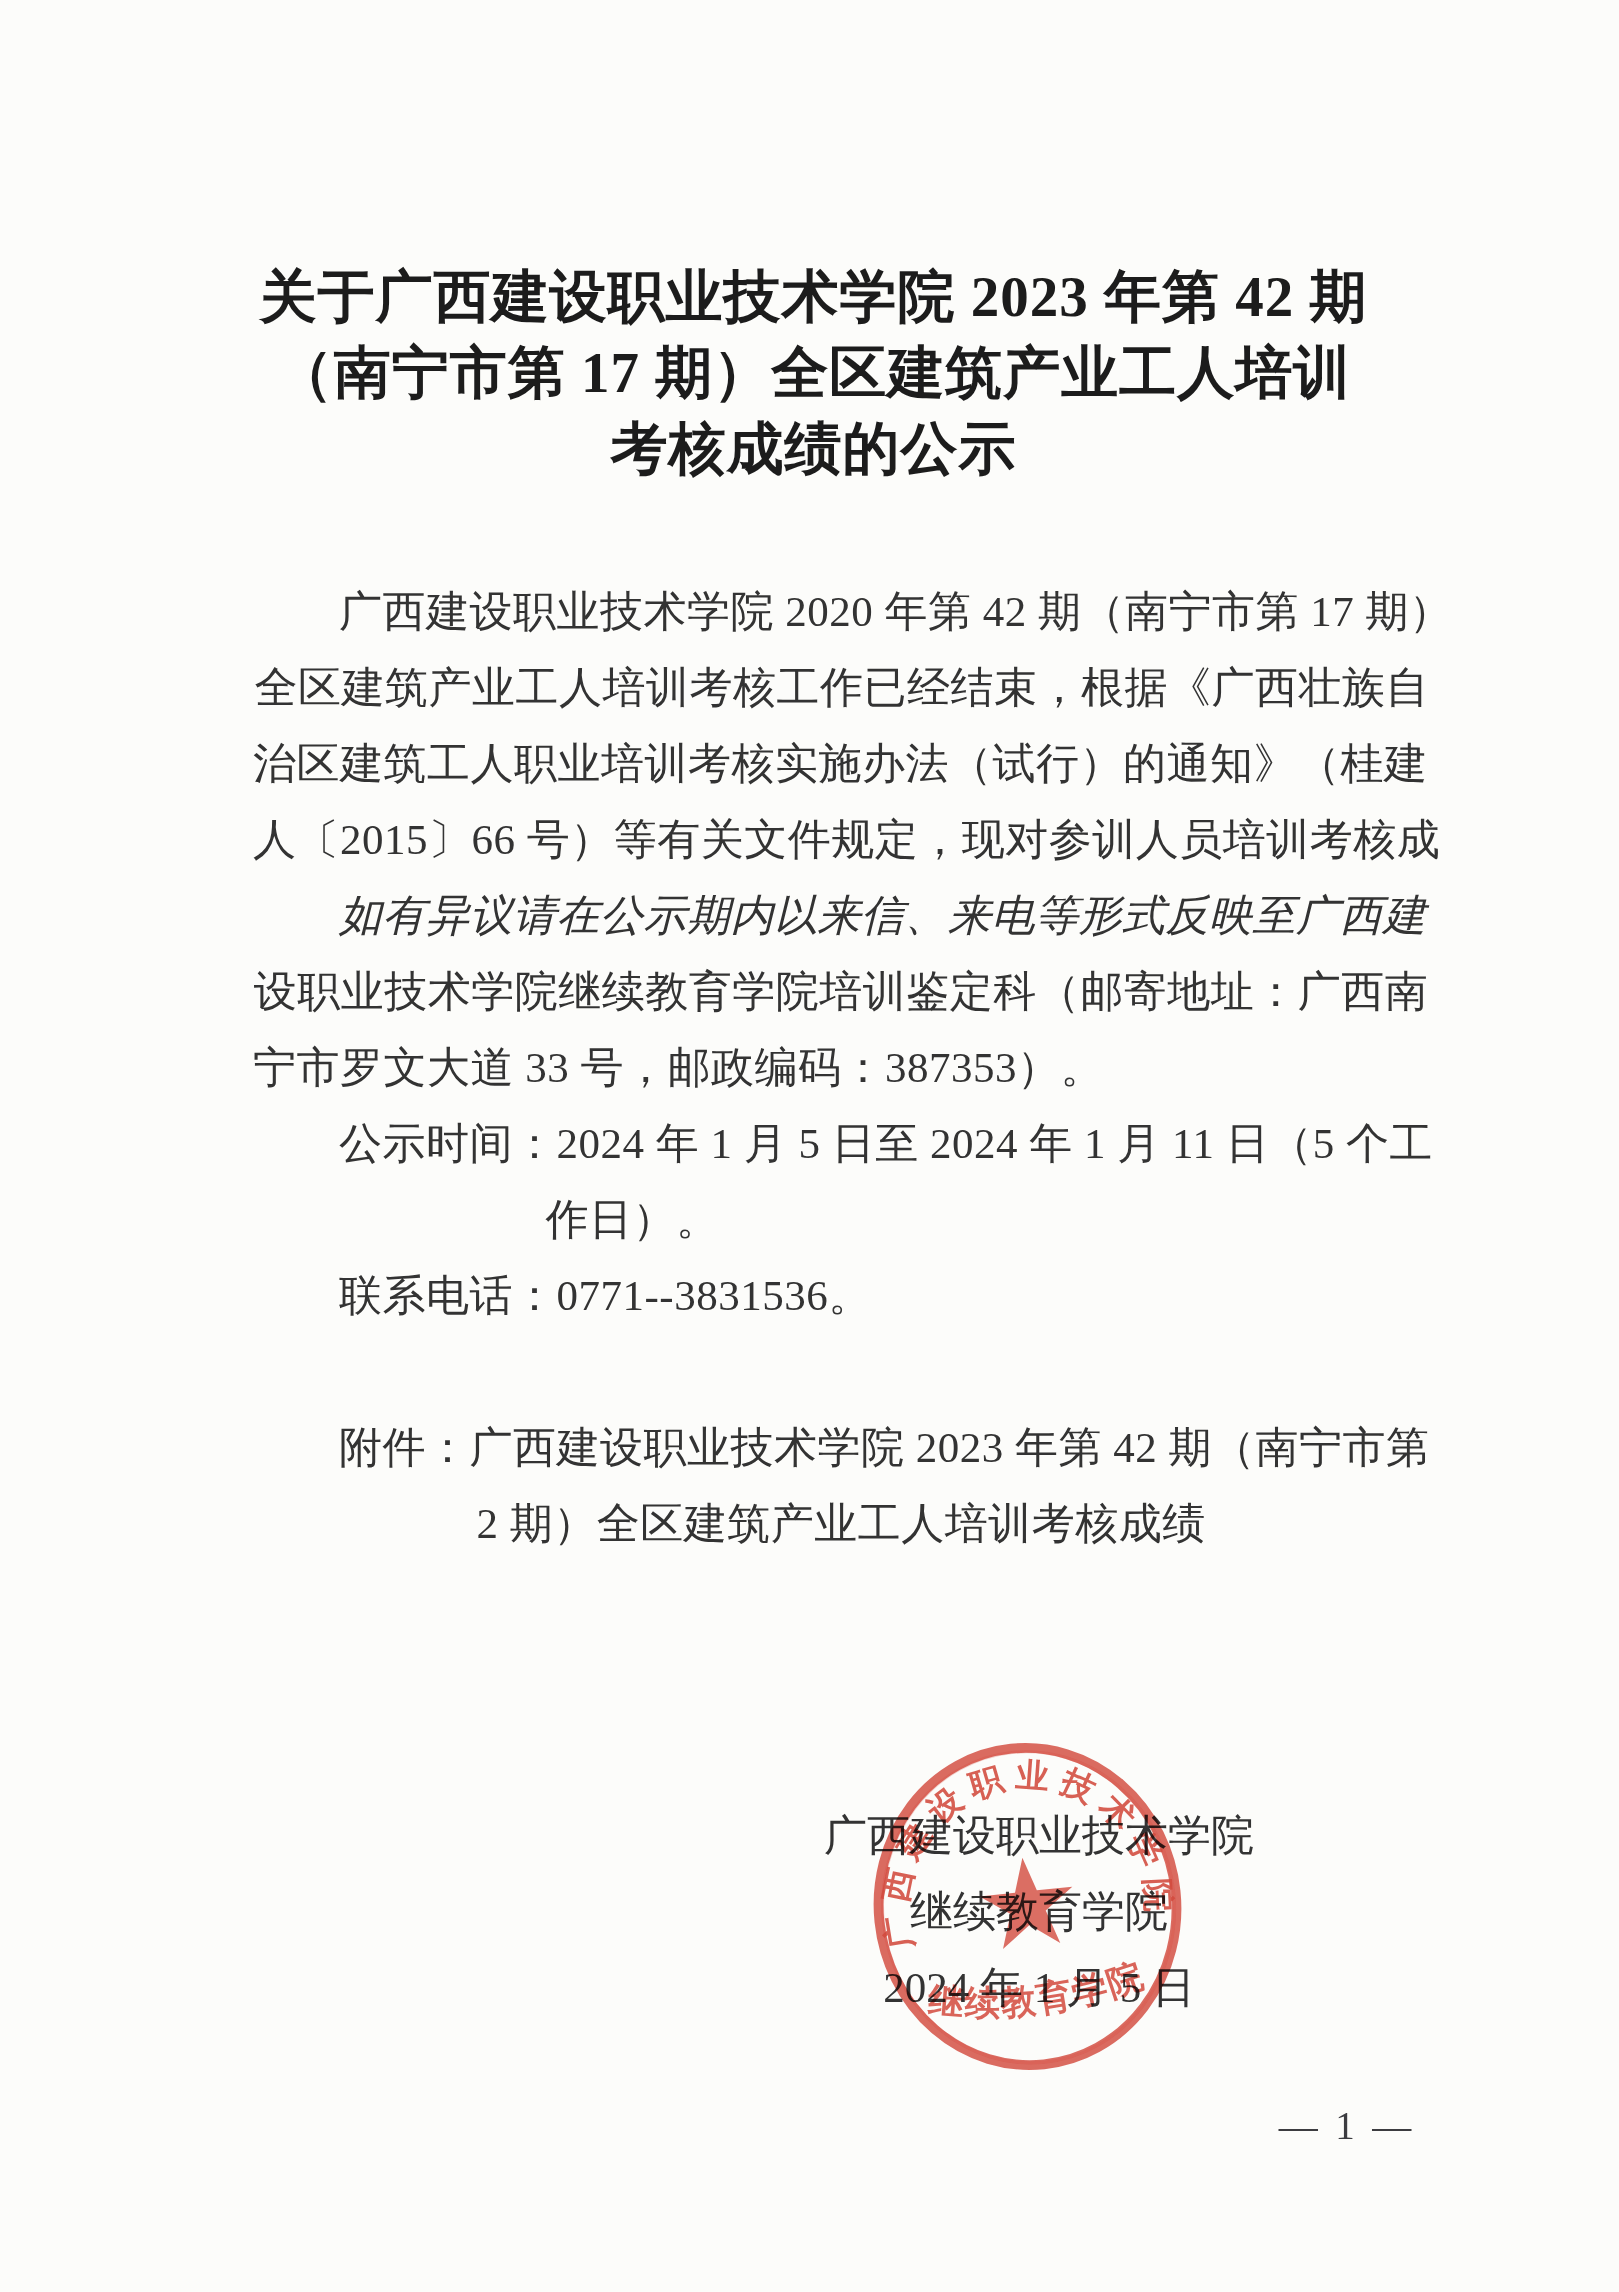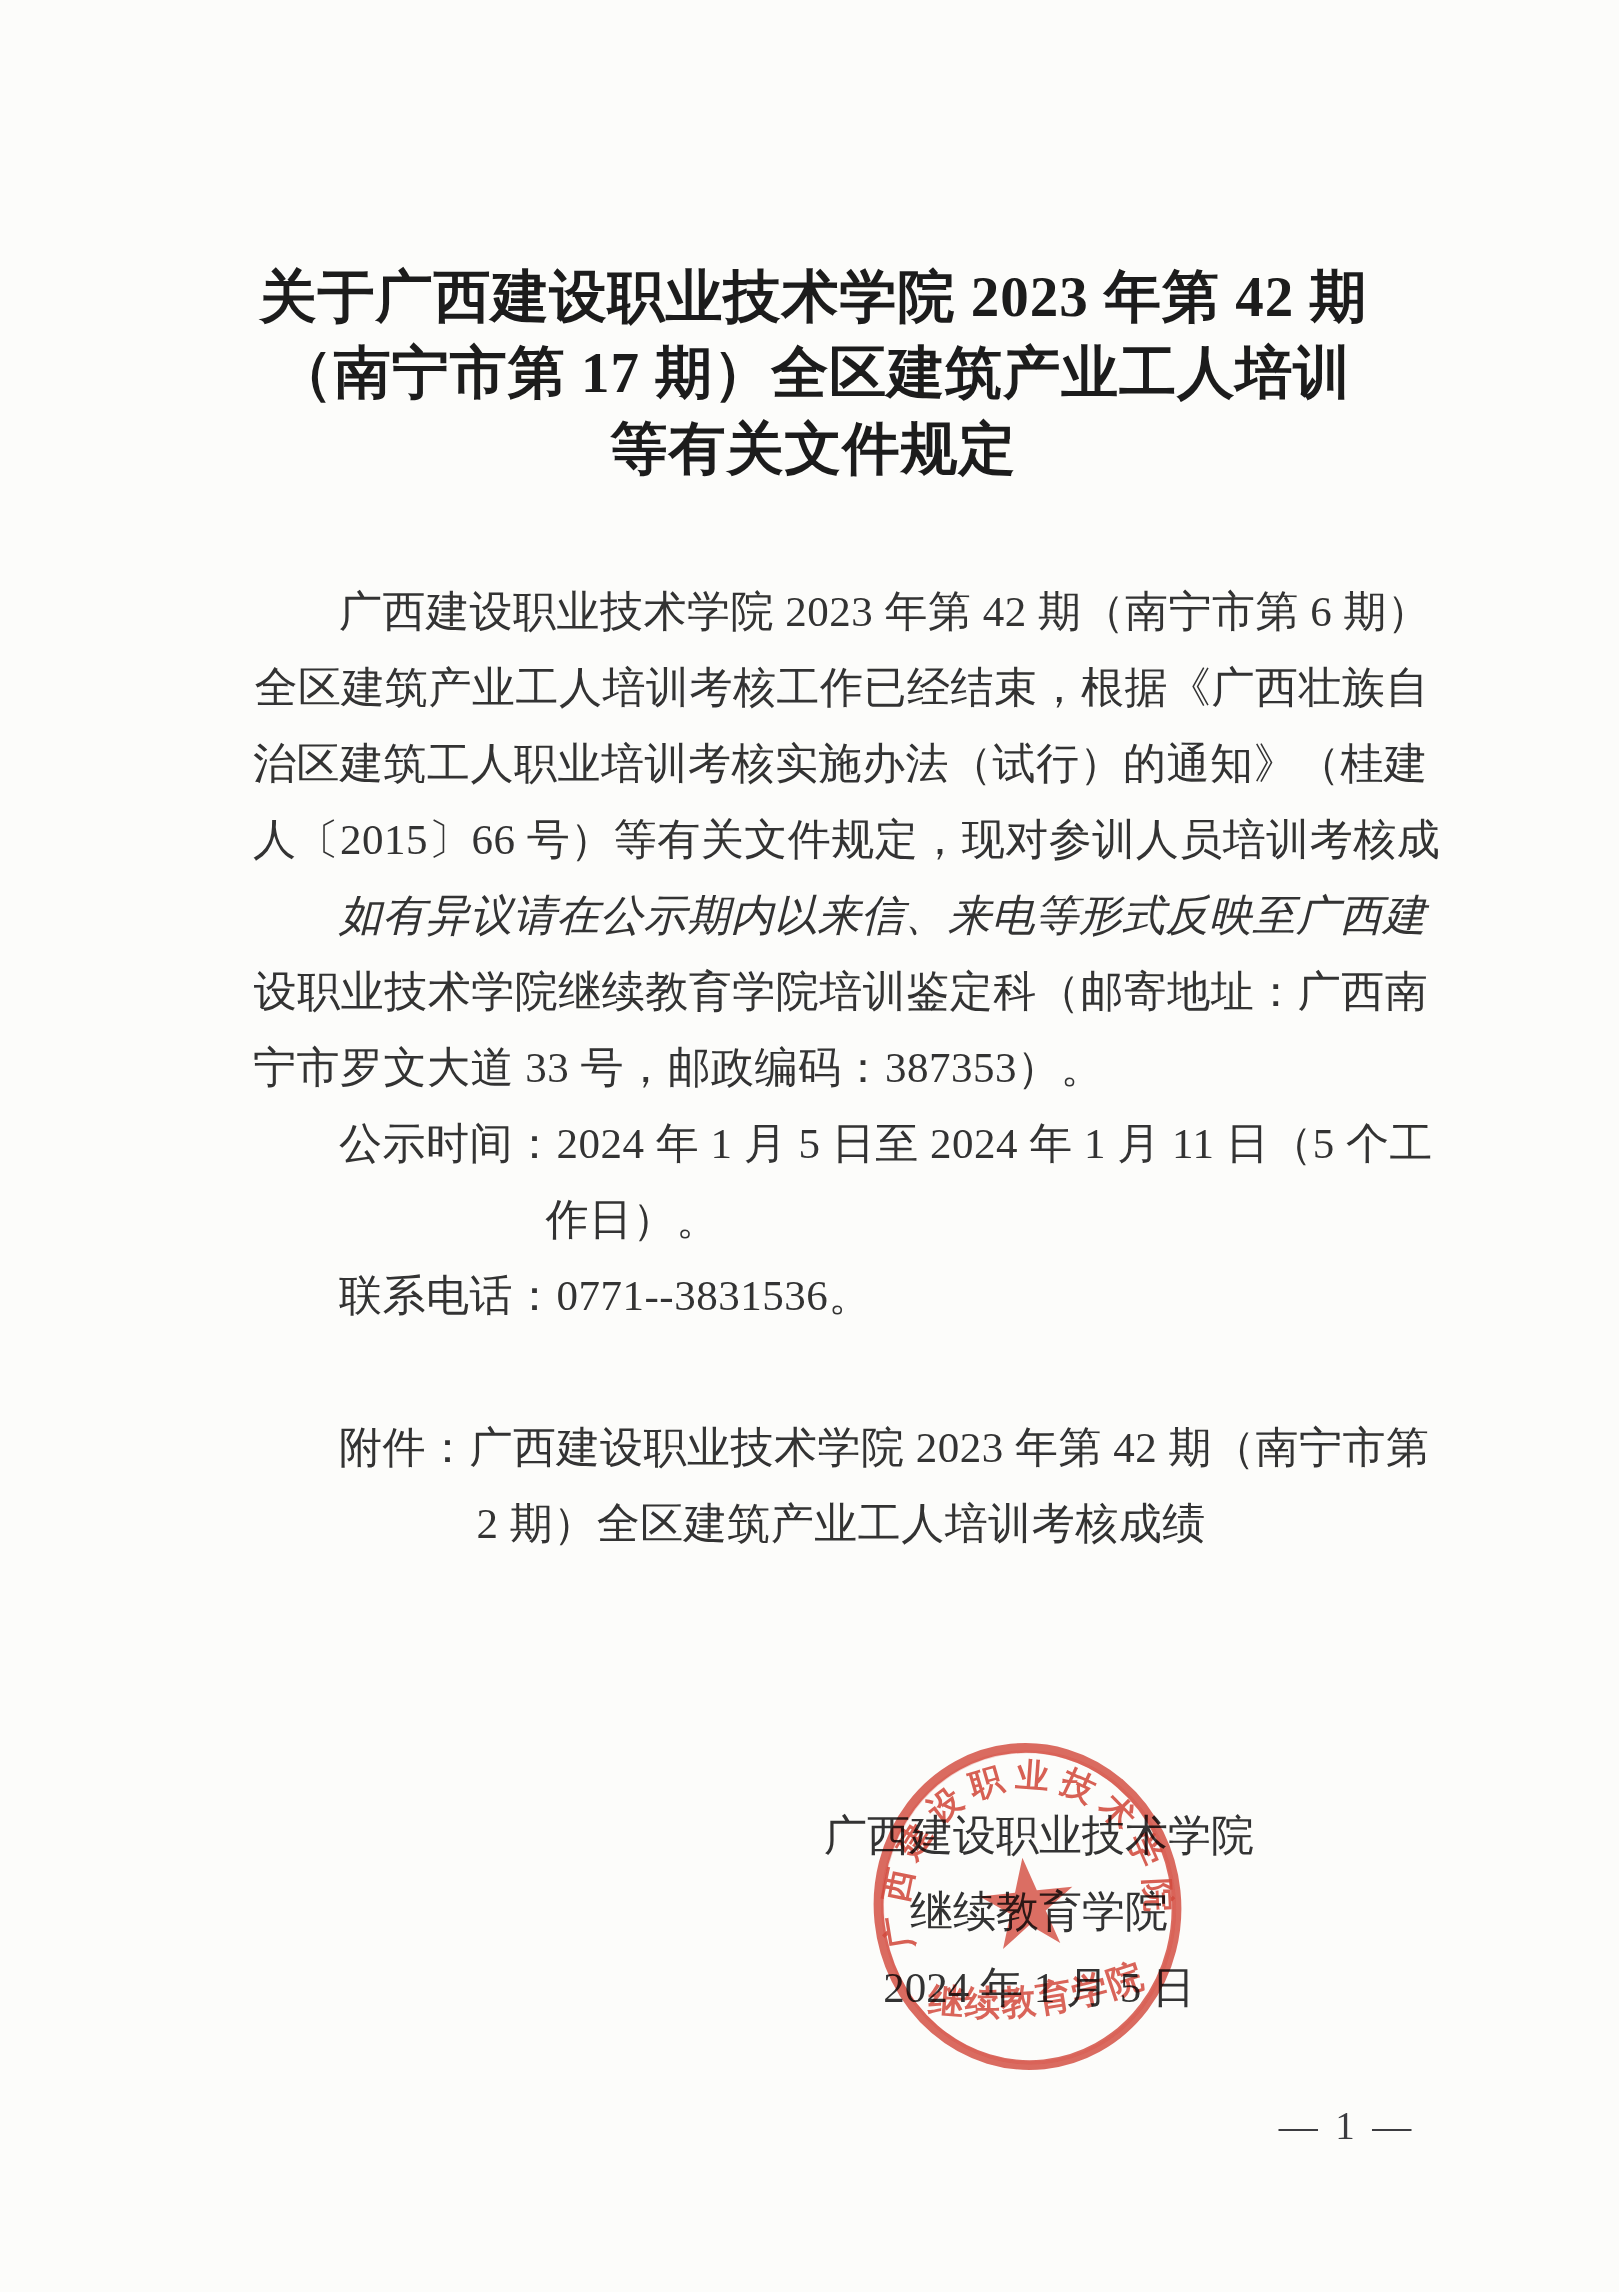--- a/index.html
+++ b/index.html
@@ -70,25 +70,25 @@
   }
 </style>
 </head>
 <body>
 
 <div class="page">
 
   <header class="title">
     <div>关于广西建设职业技术学院 2023 年第 42 期</div>
     <div>（南宁市第 17 期）全区建筑产业工人培训</div>
-    <div>等有关文件规定</div>
+    <div>考核成绩的公示</div>
   </header>
 
   <main class="doc-body">
-      <div class="body-line" style="padding-left: 2em;">广西建设职业技术学院 2023 年第 42 期（南宁市第 6 期）</div>
+      <div class="body-line" style="padding-left: 2em;">广西建设职业技术学院 2020 年第 42 期（南宁市第 17 期）</div>
       <div class="body-line" style="padding-left: 0em; text-align: right;">全区建筑产业工人培训考核工作已经结束，根据《广西壮族自</div>
       <div class="body-line" style="padding-left: 0em;">治区建筑工人职业培训考核实施办法（试行）的通知》（桂建</div>
       <div class="body-line" style="padding-left: 0em;">人〔2015〕66 号）等有关文件规定，现对参训人员培训考核成</div>
       <div class="body-line" style="padding-left: 2em; font-style: italic;">如有异议请在公示期内以来信、来电等形式反映至广西建</div>
       <div class="body-line" style="padding-left: 0em; text-align: center;">设职业技术学院继续教育学院培训鉴定科（邮寄地址：广西南</div>
       <div class="body-line" style="padding-left: 0em;">宁市罗文大道 33 号，邮政编码：387353）。</div>
       <div class="body-line" style="padding-left: 2em;">公示时间：2024 年 1 月 5 日至 2024 年 1 月 11 日（5 个工</div>
       <div class="body-line" style="padding-left: 6.8em;">作日）。</div>
       <div class="body-line" style="padding-left: 2em;">联系电话：0771--3831536。</div>
       <div class="body-line" style="padding-left: 0em;"></div>

